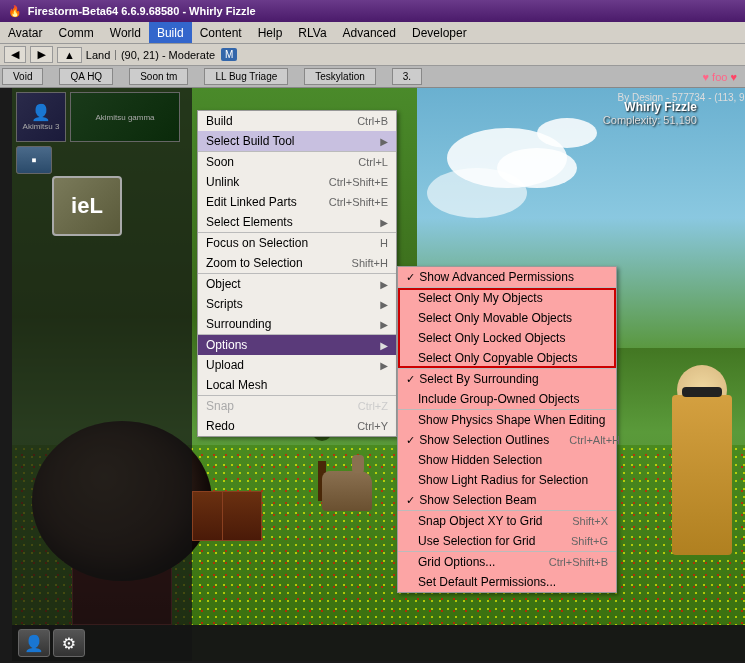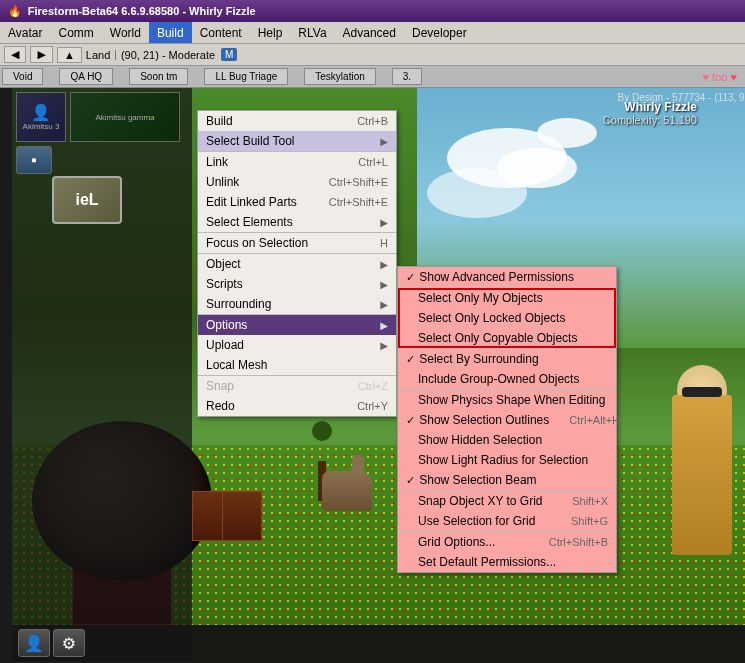--- a/index.html
+++ b/index.html
@@ -326,21 +326,21 @@
       </div>
       <div style="position:absolute;top:4px;left:58px;width:110px;height:50px;background:linear-gradient(135deg,#1a3a1a,#0a2a0a);border:1px solid #666;display:flex;align-items:center;justify-content:center;color:#aaa;font-size:8px;text-align:center;">
         <div>Akimitsu gamma</div>
       </div>
 
       <div style="position:absolute;top:58px;left:4px;display:flex;gap:2px;">
         <div class="hud-btn" style="background:linear-gradient(to bottom,#4a6a8a,#2a4a6a);">▶</div>
         <div class="hud-btn" style="background:linear-gradient(to bottom,#4a6a8a,#2a4a6a);">⏹</div>
       </div>
 
-      <div style="position:absolute;top:88px;left:40px;width:70px;height:48px;background:linear-gradient(135deg,#7a7a5a,#5a5a3a);border:2px solid #aaa;display:flex;align-items:center;justify-content:center;color:#fff;font-size:16px;font-weight:bold;border-radius:4px;">
+      <div style="position:absolute;top:88px;left:40px;width:70px;height:60px;background:linear-gradient(135deg,#7a7a5a,#5a5a3a);border:2px solid #aaa;display:flex;align-items:center;justify-content:center;color:#fff;font-size:22px;font-weight:bold;border-radius:4px;">
         <span>ieL</span>
       </div>
     </div>
 
   </div>
 
   <div id="build-menu">
 
     <div class="menu-section">
       <div class="drop-item">
@@ -348,41 +348,45 @@
         <span class="shortcut">Ctrl+B</span>
       </div>
       <div class="drop-item" style="background:#c8c0e0;">
         <span>Select Build Tool</span>
         <span class="arrow">▶</span>
       </div>
     </div>
 
     <div class="menu-section">
       <div class="drop-item">
-        <span>Link</span>
+        <span>Soon</span>
         <span class="shortcut">Ctrl+L</span>
       </div>
       <div class="drop-item">
         <span>Unlink</span>
         <span class="shortcut">Ctrl+Shift+E</span>
       </div>
       <div class="drop-item">
         <span>Edit Linked Parts</span>
         <span class="shortcut">Ctrl+Shift+E</span>
       </div>
       <div class="drop-item">
         <span>Select Elements</span>
         <span class="arrow">▶</span>
       </div>
     </div>
 
     <div class="menu-section">
       <div class="drop-item">
         <span>Focus on Selection</span>
         <span class="shortcut">H</span>
+      </div>
+      <div class="drop-item">
+        <span>Zoom to Selection</span>
+        <span class="shortcut">Shift+H</span>
       </div>
     </div>
 
     <div class="menu-section">
       <div class="drop-item">
         <span>Object</span>
         <span class="arrow">▶</span>
       </div>
       <div class="drop-item">
         <span>Scripts</span>
@@ -424,20 +428,23 @@
 
     <div class="menu-section">
       <div class="drop-item">
         <span><span class="check-mark">✓</span>Show Advanced Permissions</span>
       </div>
     </div>
 
     <div class="menu-section" style="position:relative;">
       <div class="drop-item">
         <span><span class="no-check"> </span>Select Only My Objects</span>
+      </div>
+      <div class="drop-item">
+        <span><span class="no-check"> </span>Select Only Movable Objects</span>
       </div>
       <div class="drop-item">
         <span><span class="no-check"> </span>Select Only Locked Objects</span>
       </div>
       <div class="drop-item">
         <span><span class="no-check"> </span>Select Only Copyable Objects</span>
       </div>
 
       <div style="position:absolute;top:0;left:0;right:0;bottom:0;border:2px solid #cc0000;pointer-events:none;"></div>
     </div>

